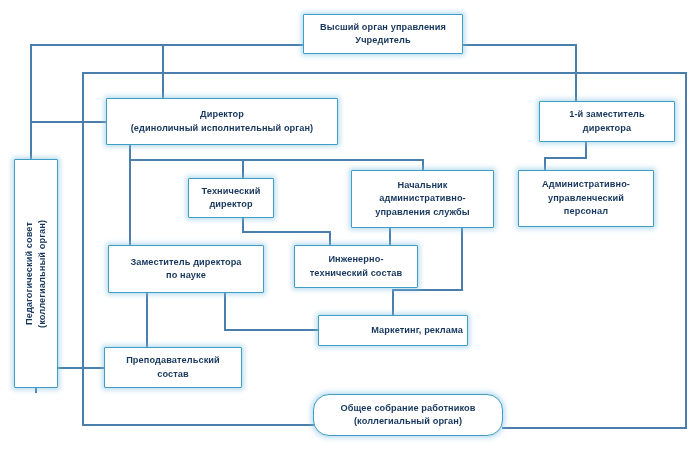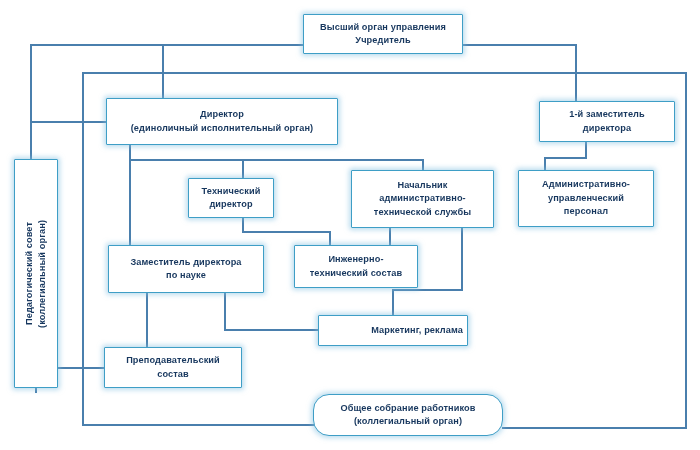--- a/index.html
+++ b/index.html
@@ -129,21 +129,21 @@
   </div>
 
   <div class="node" style="left:188px; top:178px; width:86px; height:40px;">
     <span class="txt">Технический
 директор</span>
   </div>
 
   <div class="node" style="left:351px; top:170px; width:143px; height:58px;">
     <span class="txt">Начальник
 административно-
-технической службы</span>
+управления службы</span>
   </div>
 
   <div class="node" style="left:518px; top:170px; width:136px; height:57px;">
     <span class="txt">Административно-
 управленческий
 персонал</span>
   </div>
 
   <div class="node" style="left:108px; top:245px; width:156px; height:48px;">
     <span class="txt">Заместитель директора

